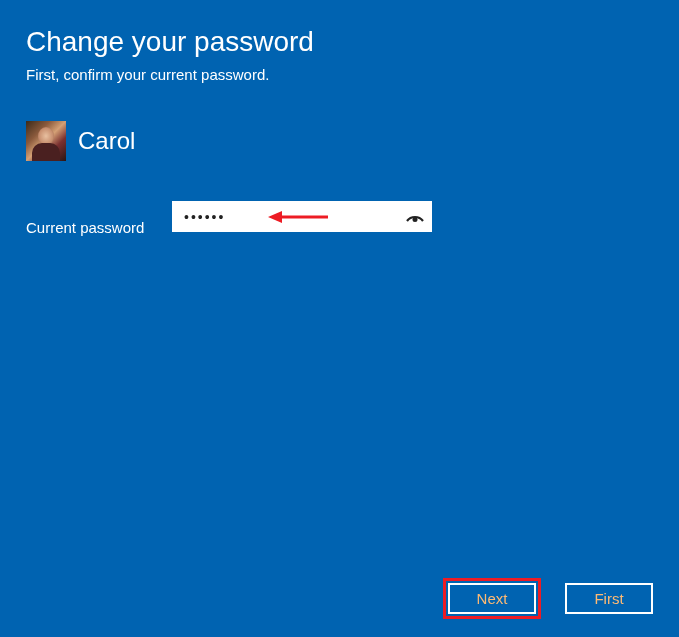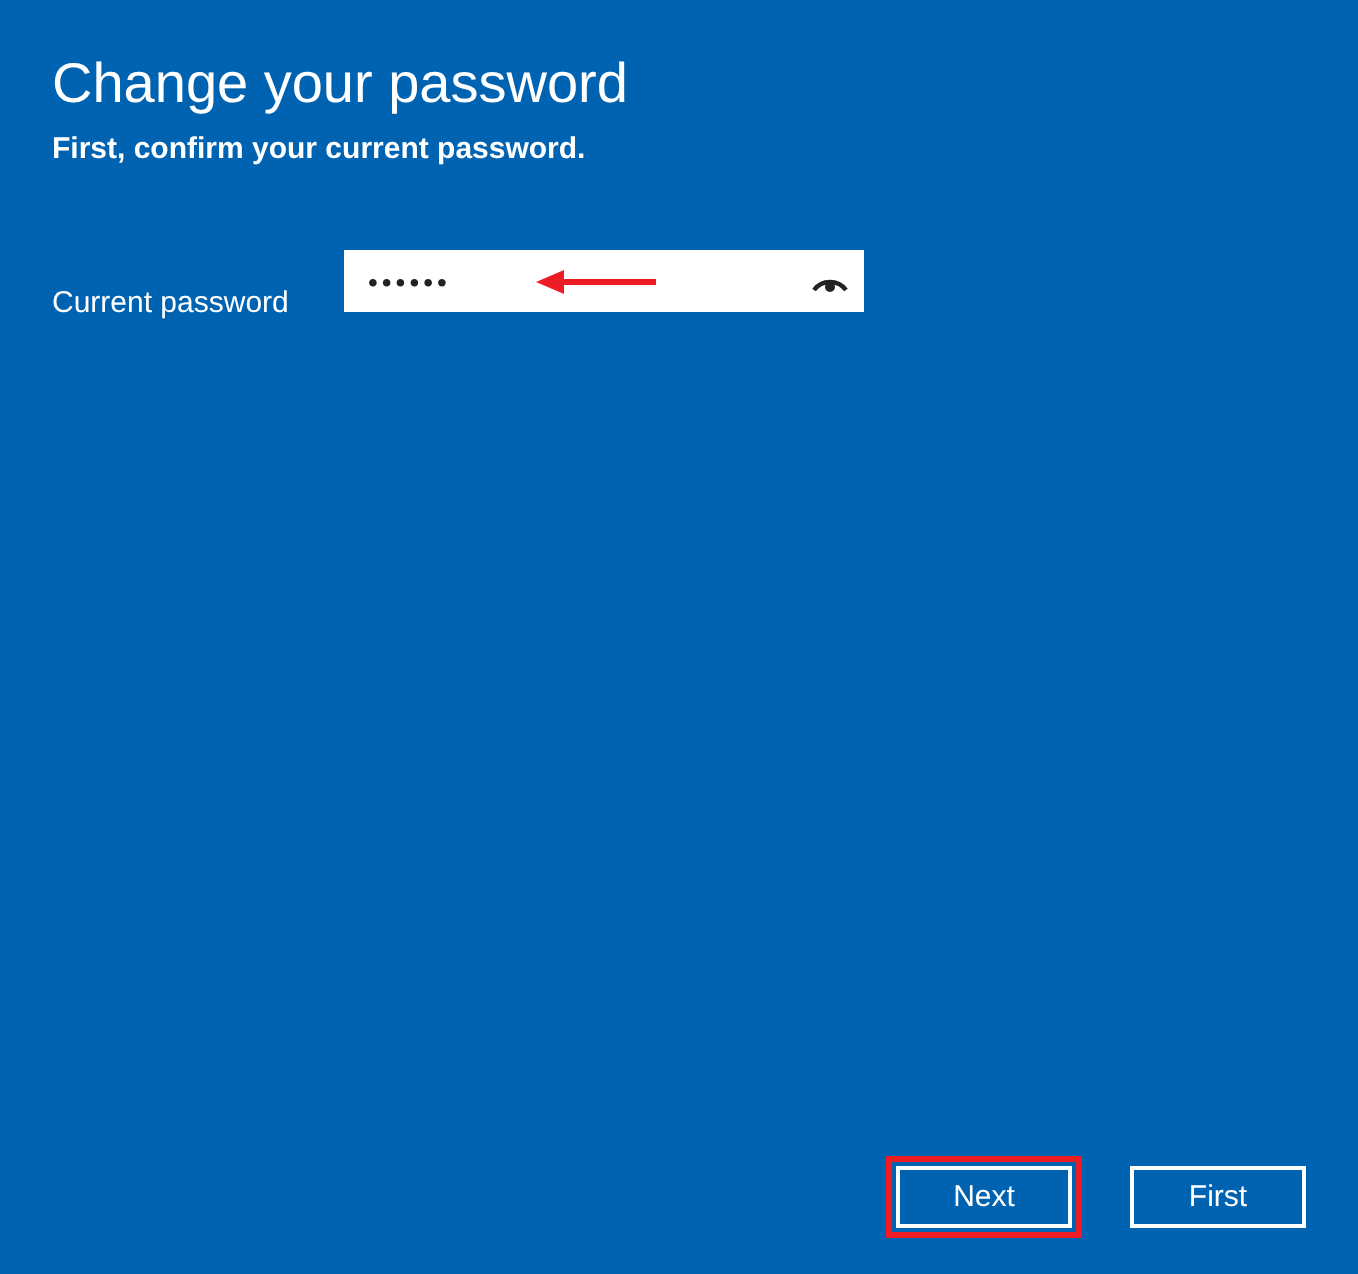--- a/index.html
+++ b/index.html
@@ -16,21 +16,21 @@
     .container {
       padding: 26px 30px 0 26px;
     }
     .title {
       font-size: 28px;
       font-weight: 300;
       margin-bottom: 8px;
     }
     .subtitle {
       font-size: 15px;
-      font-weight: 700;
+      font-weight: 400;
       margin-bottom: 38px;
     }
     .user-block {
       display: flex;
       align-items: center;
       gap: 12px;
       margin-bottom: 36px;
     }
     .avatar {
       width: 40px;
@@ -115,21 +115,21 @@
       right: 26px;
       display: flex;
       gap: 24px;
       align-items: center;
     }
     .btn {
       width: 88px;
       height: 31px;
       background: transparent;
       border: 2px solid white;
-      color: #ffffff;
+      color: #fdba74;
       font-size: 15px;
       font-family: inherit;
       font-weight: 400;
       cursor: pointer;
       display: flex;
       align-items: center;
       justify-content: center;
     }
     .btn-primary-wrap {
       border: 3px solid #ED1C24;
@@ -139,20 +139,24 @@
       border: 2px solid white;
     }
   </style>
 </head>
 <body>
 
 <div class="container">
   <h1 class="title">Change your password</h1>
   <div class="subtitle">First, confirm your current password.</div>
 
+  <div class="user-block">
+    <div class="avatar"></div>
+    <div class="username">Carol</div>
+  </div>
 
   <div class="field-row">
     <div class="field-label">Current password</div>
     <div class="password-wrap">
       <input type="text" class="password-input" value="••••••" style="">
       <span class="eye-icon">
         <svg width="18" height="12" viewBox="0 0 18 12">
           <path d="M 1 10 A 10 10 0 0 1 17 10" stroke="#222" stroke-width="2.2" fill="none"></path>
           <circle cx="9" cy="8.5" r="2.5" fill="#222"></circle>
         </svg>

